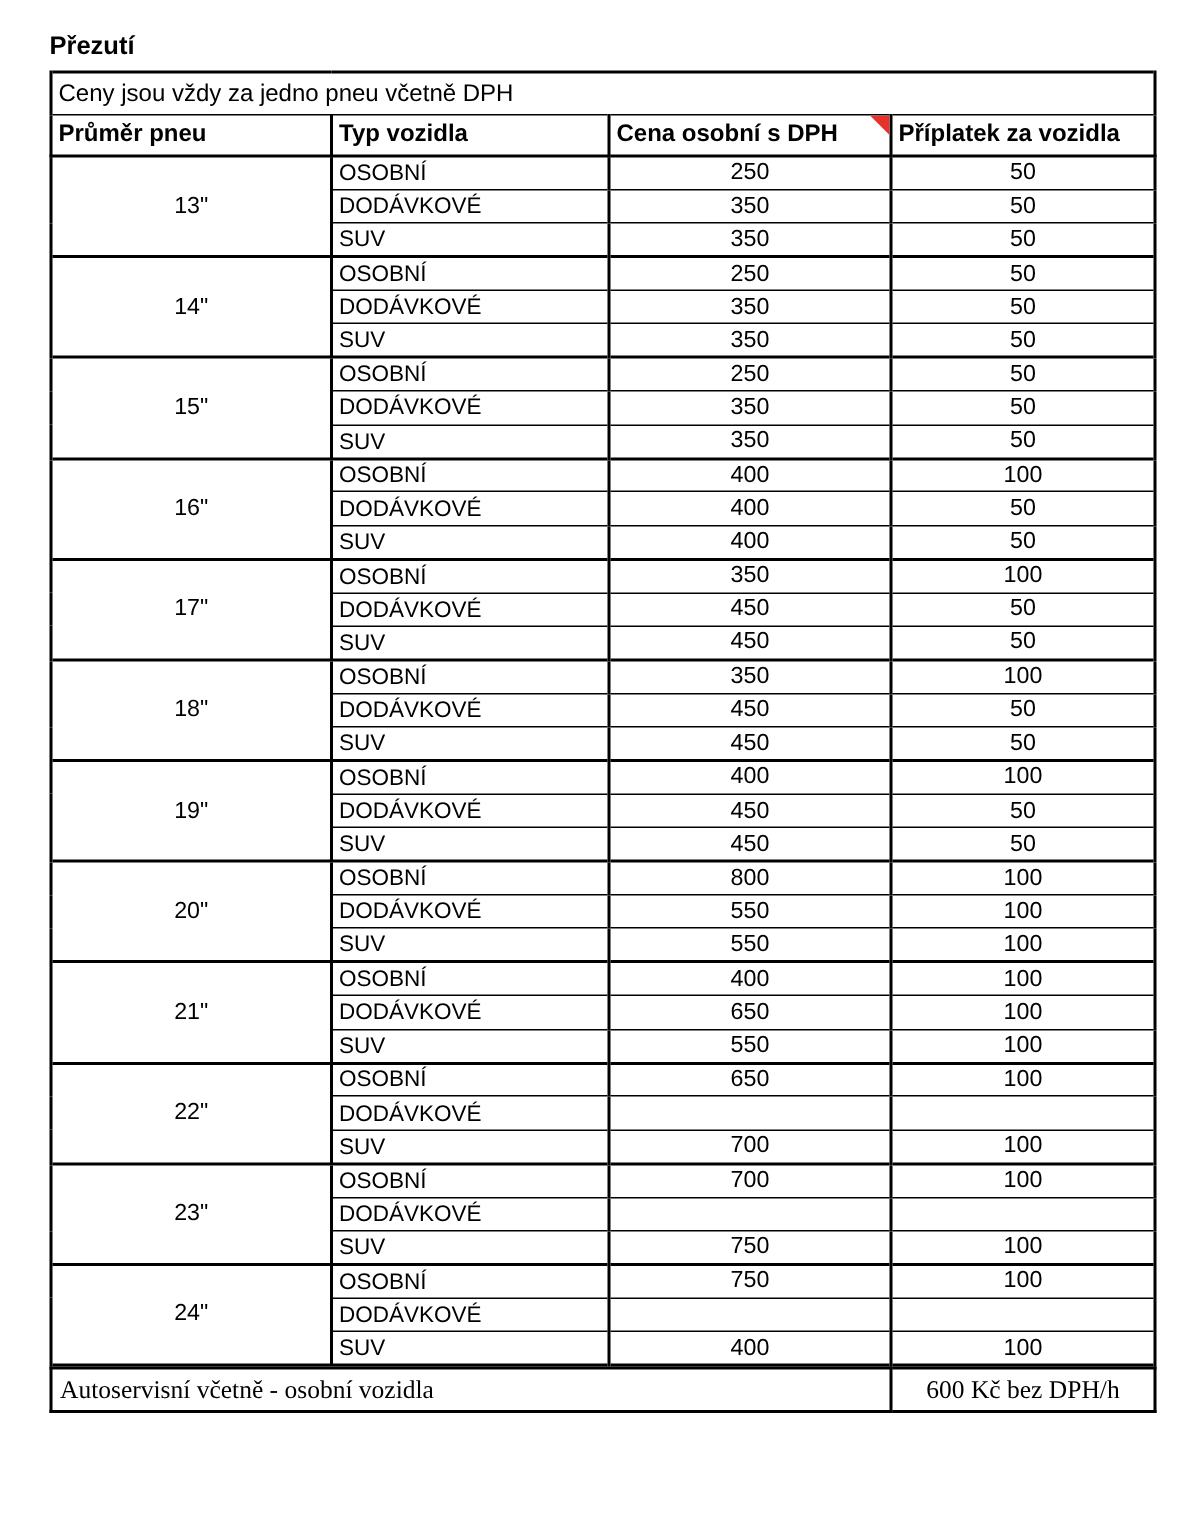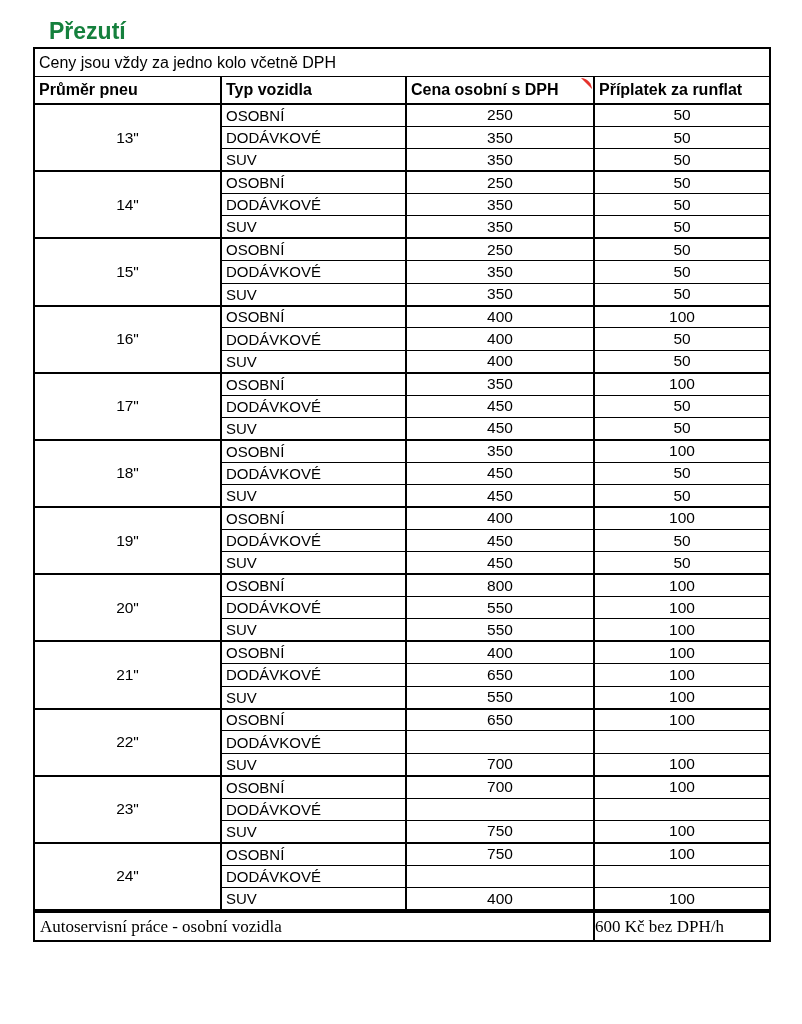--- a/index.html
+++ b/index.html
@@ -7,25 +7,25 @@
     width: 802px; height: 1024px;
     box-sizing: border-box;
     padding: 20px 33px 0 33px;
     background: #ffffff;
     font-family: "Liberation Sans", sans-serif;
     color: #000;
     overflow: hidden;
   }
   h1.sec-title {
     font-family: "Liberation Sans", sans-serif;
-    font-size: 23px;
+    font-size: 17px;
     font-weight: bold;
-    margin: 0 0 5px 16px;
+    margin: 0 0 5px 0;
     line-height: 22px;
-    color: #15803d;
+    color: #000000;
   }
   h1.sec-title.second { margin-top: 29px; margin-bottom: 4px; }
 
   table.prices {
     border-collapse: collapse;
     table-layout: fixed;
     width: 736px;
     border: 2px solid #000;
   }
   table.prices td, table.prices th {
@@ -45,21 +45,20 @@
     border-bottom-width: 1px;
   }
   table.prices tr.header-row th {
     height: 26px;
     font-size: 16px;
     font-weight: bold;
     text-align: left;
     padding-left: 4px;
     border-bottom-width: 2px;
     position: relative;
-    border-radius: 13px;
   }
   table.prices tbody tr { height: 22.4px; }
   table.prices tbody tr.group-first td { border-top-width: 2px; }
   table.prices td.diam {
     text-align: center;
     vertical-align: middle;
     font-size: 15.5px;
   }
   table.prices td.typ {
     text-align: left;
@@ -88,48 +87,48 @@
   table.service td {
     border: 2px solid #000;
     height: 27px;
     font-family: "Liberation Serif", serif;
     font-size: 17px;
     padding: 0;
     white-space: nowrap;
     overflow: hidden;
   }
   table.service td.lbl { text-align: left; padding-left: 5px; }
-  table.service td.val { text-align: left; }
+  table.service td.val { text-align: center; }
 </style>
 </head>
 <body>
 
 <div class="page">
 
   <h1 class="sec-title">Přezutí</h1>
 
   <table class="prices">
     <colgroup>
       <col style="width:187px">
       <col style="width:185px">
       <col style="width:188px">
       <col style="width:176px">
     </colgroup>
     <thead>
       <tr class="caption-row">
-        <td colspan="4">Ceny jsou vždy za jedno kolo včetně DPH</td>
+        <td colspan="4">Ceny jsou vždy za jedno pneu včetně DPH</td>
       </tr>
       <tr class="header-row">
         <th>Průměr pneu</th>
         <th>Typ vozidla</th>
         <th>
           <span>Cena osobní s DPH</span>
           <span class="note-marker" style="border-top-color: rgb(229, 51, 44);"></span>
         </th>
-        <th>Příplatek za runflat</th>
+        <th>Příplatek za vozidla</th>
       </tr>
     </thead>
     <tbody>
         <tr class="group-first">
           <td rowspan="3" class="diam">13"</td>
           <td class="typ">OSOBNÍ</td>
           <td class="num">250</td>
           <td class="num">50</td>
         </tr>
         <tr>
@@ -322,19 +321,19 @@
   </table>
 
 
   <table class="service">
     <colgroup>
       <col style="width:560px">
       <col style="width:176px">
     </colgroup>
     <tbody>
         <tr>
-          <td class="lbl">Autoservisní práce - osobní vozidla</td>
+          <td class="lbl">Autoservisní včetně - osobní vozidla</td>
           <td class="val">600 Kč bez DPH/h</td>
         </tr>
       </tbody>
   </table>
 
 </div>
 
 </body></html>

